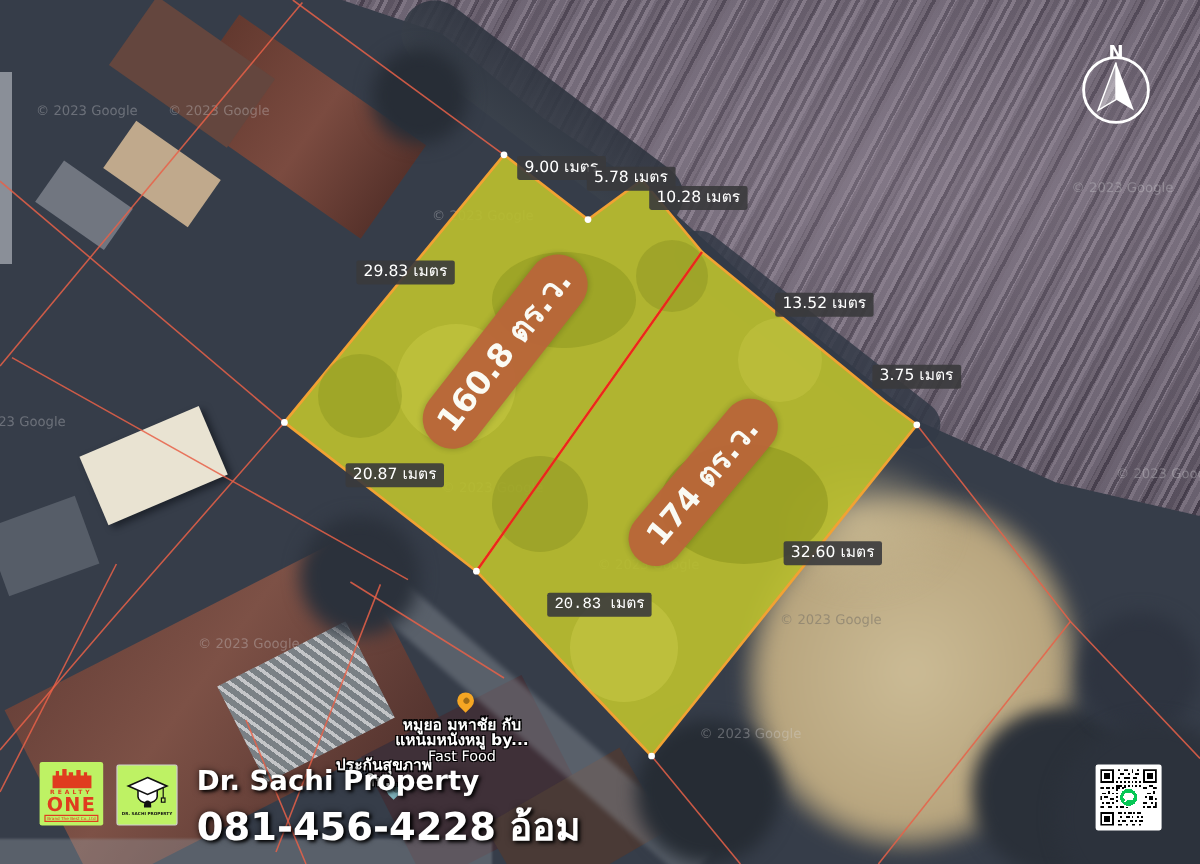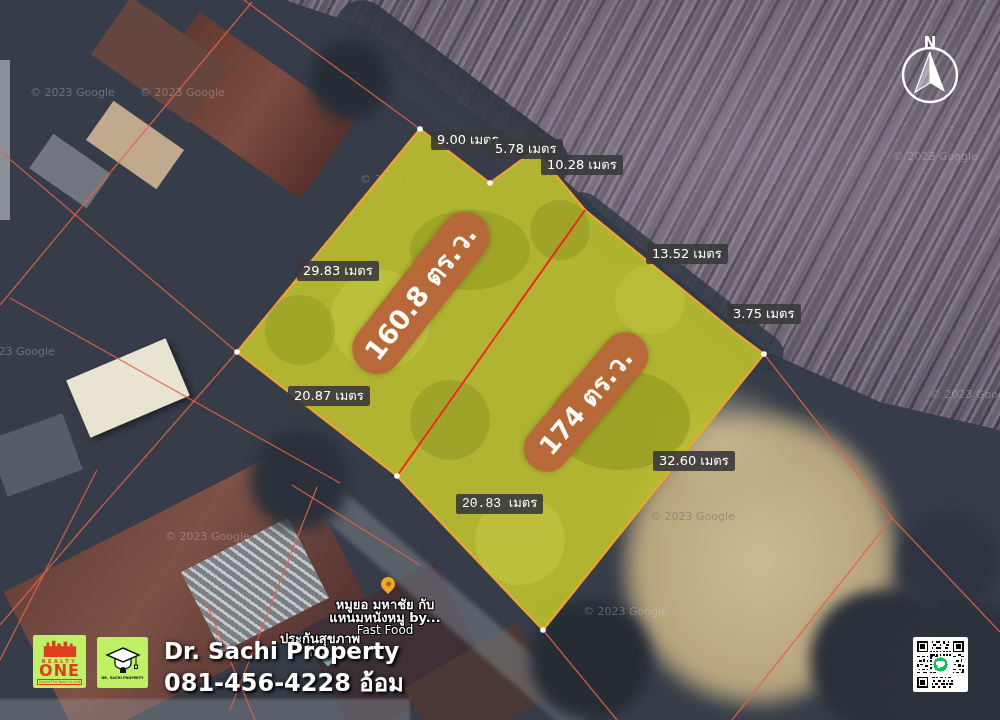--- a/index.html
+++ b/index.html
@@ -141,21 +141,21 @@
           <circle cx="543" cy="630" r="2.8"></circle>
         <circle cx="397" cy="476" r="2.8"></circle>
           <circle cx="237" cy="352" r="2.8"></circle>
       </g>
     </g>
   </svg>
 
   <div class="mlabel" style="left:431px;top:130px;">9.00 เมตร</div>
   <div class="mlabel" style="left:489px;top:139px;">5.78 เมตร</div>
   <div class="mlabel" style="left:541px;top:155px;">10.28 เมตร</div>
-  <div class="mlabel" style="left:297px;top:217px;margin-top:44px;">29.83 เมตร</div>
+  <div class="mlabel" style="left:297px;top:217px;">29.83 เมตร</div>
   <div class="mlabel" style="left:646px;top:244px;">13.52 เมตร</div>
   <div class="mlabel" style="left:727px;top:304px;">3.75 เมตร</div>
   <div class="mlabel" style="left:288px;top:386px;">20.87 เมตร</div>
   <div class="mlabel" style="left:635px;top:451px;margin-left:18px;">32.60 เมตร</div>
   <div class="mlabel" style="left:456px;top:494px;font-family:Liberation Mono, monospace;">20.83 เมตร</div>
 
   <div class="pill pill1">160.8 ตร.ว.</div>
   <div class="pill pill2">174 ตร.ว.</div>
 
   <div class="pin" style="left:381px;top:577px;background:#f5a623;"></div>
@@ -190,21 +190,21 @@
     <svg width="40" height="30" viewBox="0 0 40 30">
       <path d="M12,13 v6 a8,5 0 0 0 16,0 v-6" fill="#fff" stroke="#111" stroke-width="1.3"></path>
       <polygon points="20,3 36,10 20,17 4,10" fill="#fff" stroke="#111" stroke-width="1.4"></polygon>
       <line x1="33" y1="11" x2="33" y2="20" stroke="#111" stroke-width="1"></line>
       <rect x="31.5" y="20" width="3" height="3.5" fill="none" stroke="#111" stroke-width="1"></rect>
       <path d="M17,26 a3,4 0 0 1 6,0 v2 h-6 z" fill="#111"></path>
     </svg>
     <div class="sachi-sub">DR. SACHI PROPERTY</div>
   </div>
   <div class="brandtext" style="left:164px;top:638px;font-size:23px;">Dr. Sachi Property</div>
-  <div class="brandtext" style="left:164px;top:663px;font-size:24px;">081-456-4228  อ้อม</div>
+  <div class="brandtext" style="left:164px;top:663px;font-size:32px;">081-456-4228  อ้อม</div>
 
   <div class="abs" style="left:913px;top:637px;width:55px;height:55px;background:#fff;z-index:40;border-radius:2px;display:flex;align-items:center;justify-content:center;">
     <svg width="47" height="47" viewBox="0 0 29 29" shape-rendering="crispEdges">
       <rect x="0" y="0" width="7" height="7" fill="#000"></rect>
         <rect x="1" y="1" width="5" height="5" fill="#fff"></rect>
         <rect x="2" y="2" width="3" height="3" fill="#000"></rect>
       <rect x="22" y="0" width="7" height="7" fill="#000"></rect>
         <rect x="23" y="1" width="5" height="5" fill="#fff"></rect>
         <rect x="24" y="2" width="3" height="3" fill="#000"></rect>
       <rect x="0" y="22" width="7" height="7" fill="#000"></rect>

